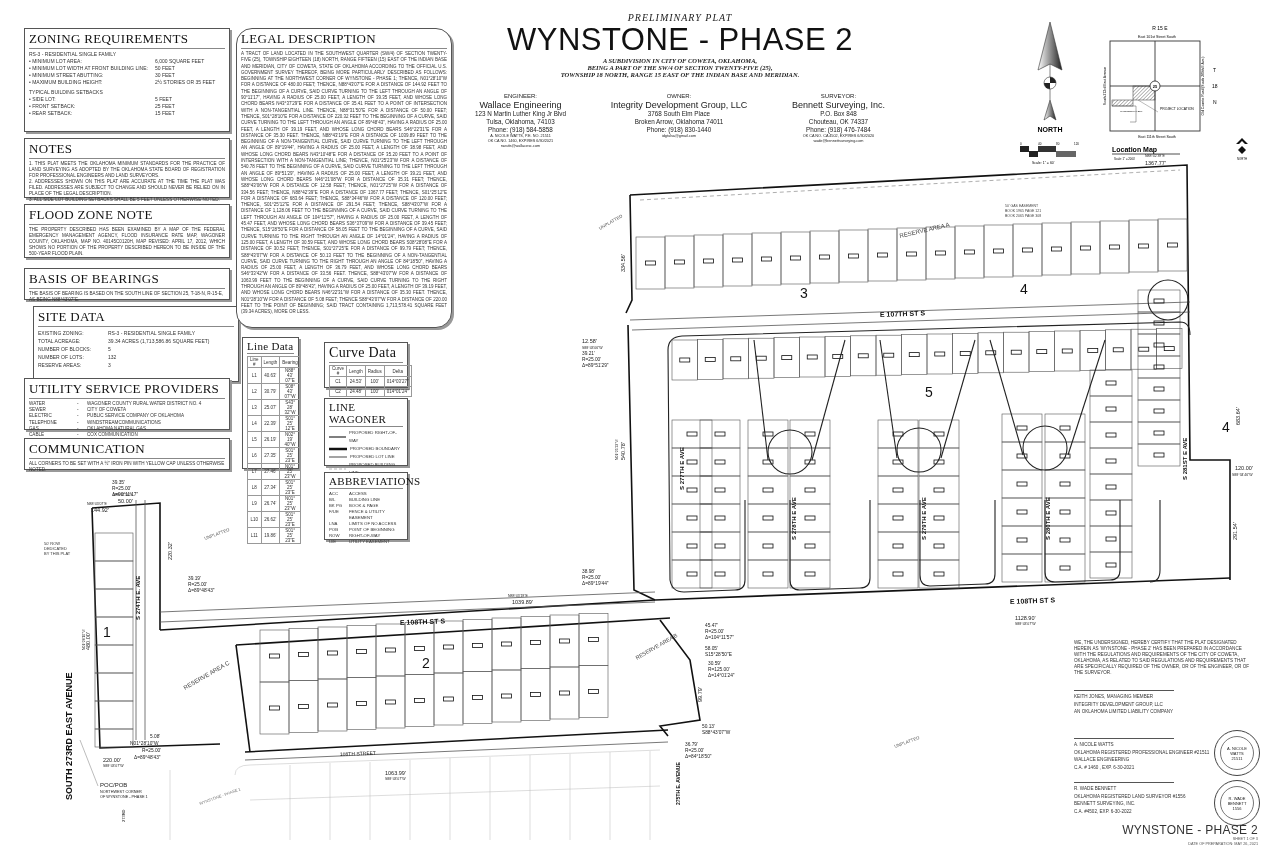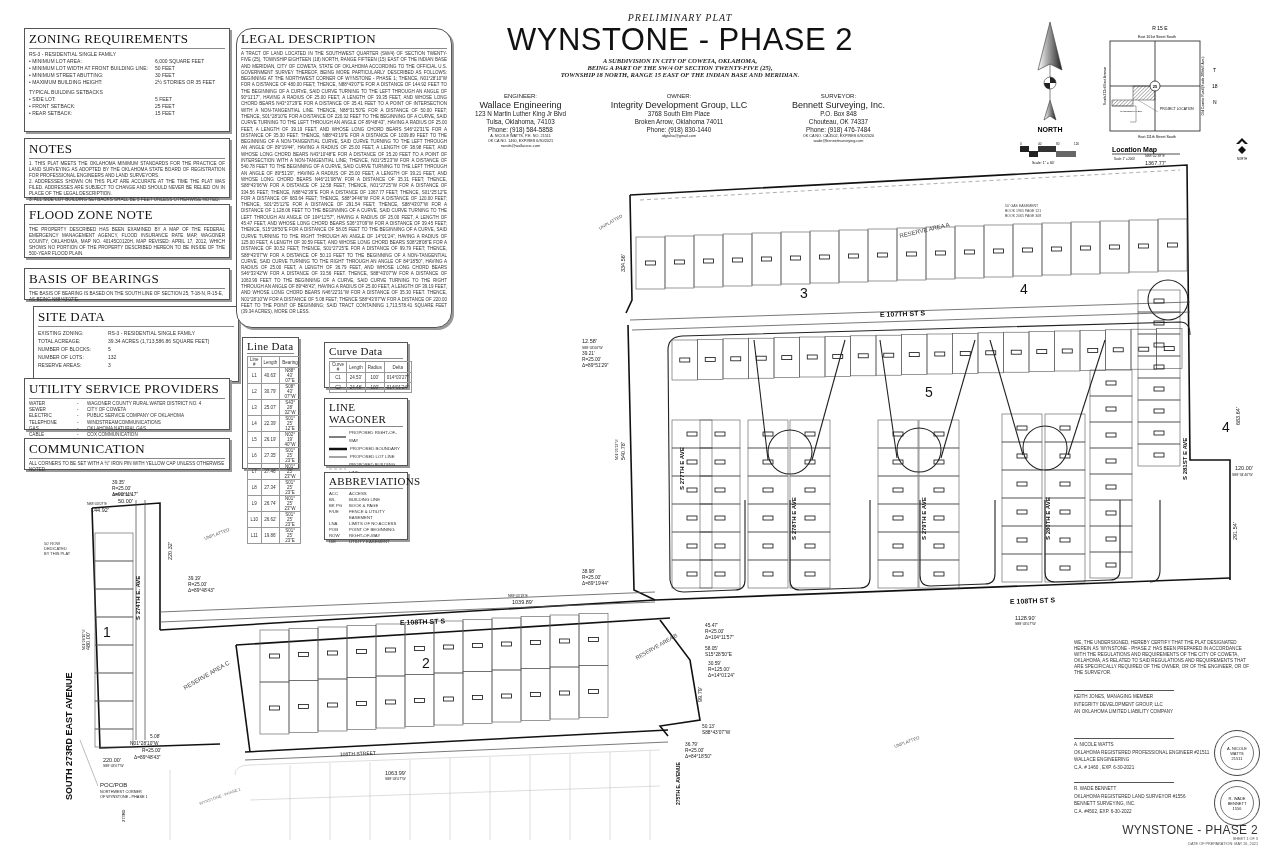--- a/index.html
+++ b/index.html
@@ -226,21 +226,21 @@
         <tr>
           <td>L11</td>
           <td>19.86'</td>
           <td>S01° 25' 23"E</td>
         </tr>
       </tbody>
     </table>
 </div>
 
 <div class="box" style="left:324px;top:342px;width:84px;height:46px;">
-  <h3 style="font-size:11px">Curve Data</h3>
+  <h3 style="font-size:14px">Curve Data</h3>
   <table class="dt" id="curve-table">
       <tbody>
         <tr>
           <th>Curve #</th>
           <th>Length</th>
           <th>Radius</th>
           <th>Delta</th>
         </tr>
         <tr>
           <td>C1</td>

